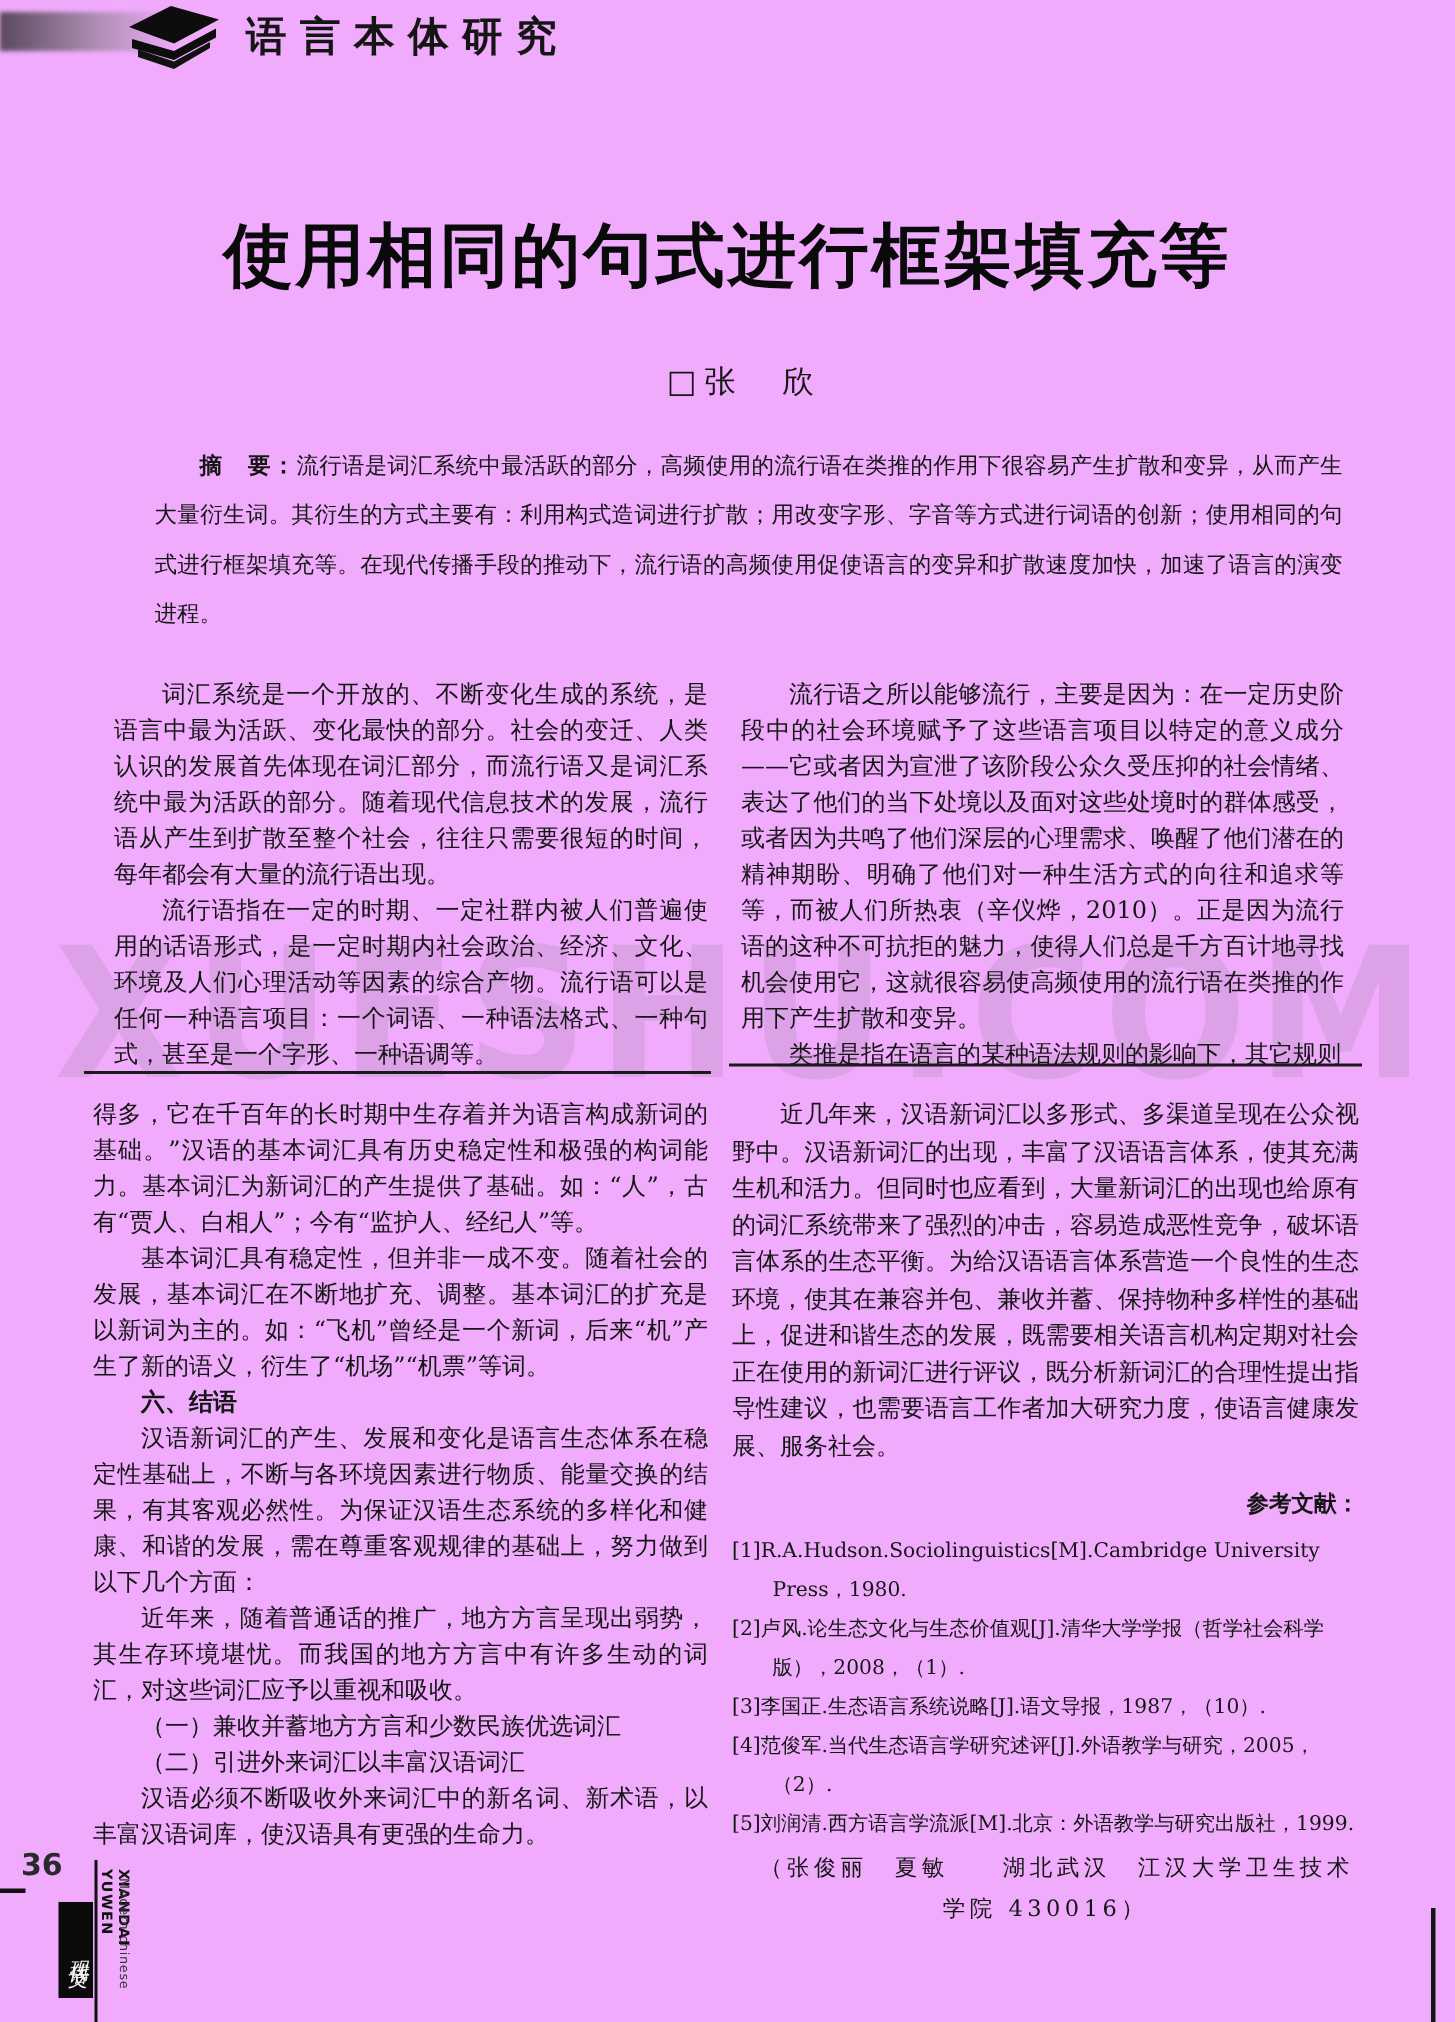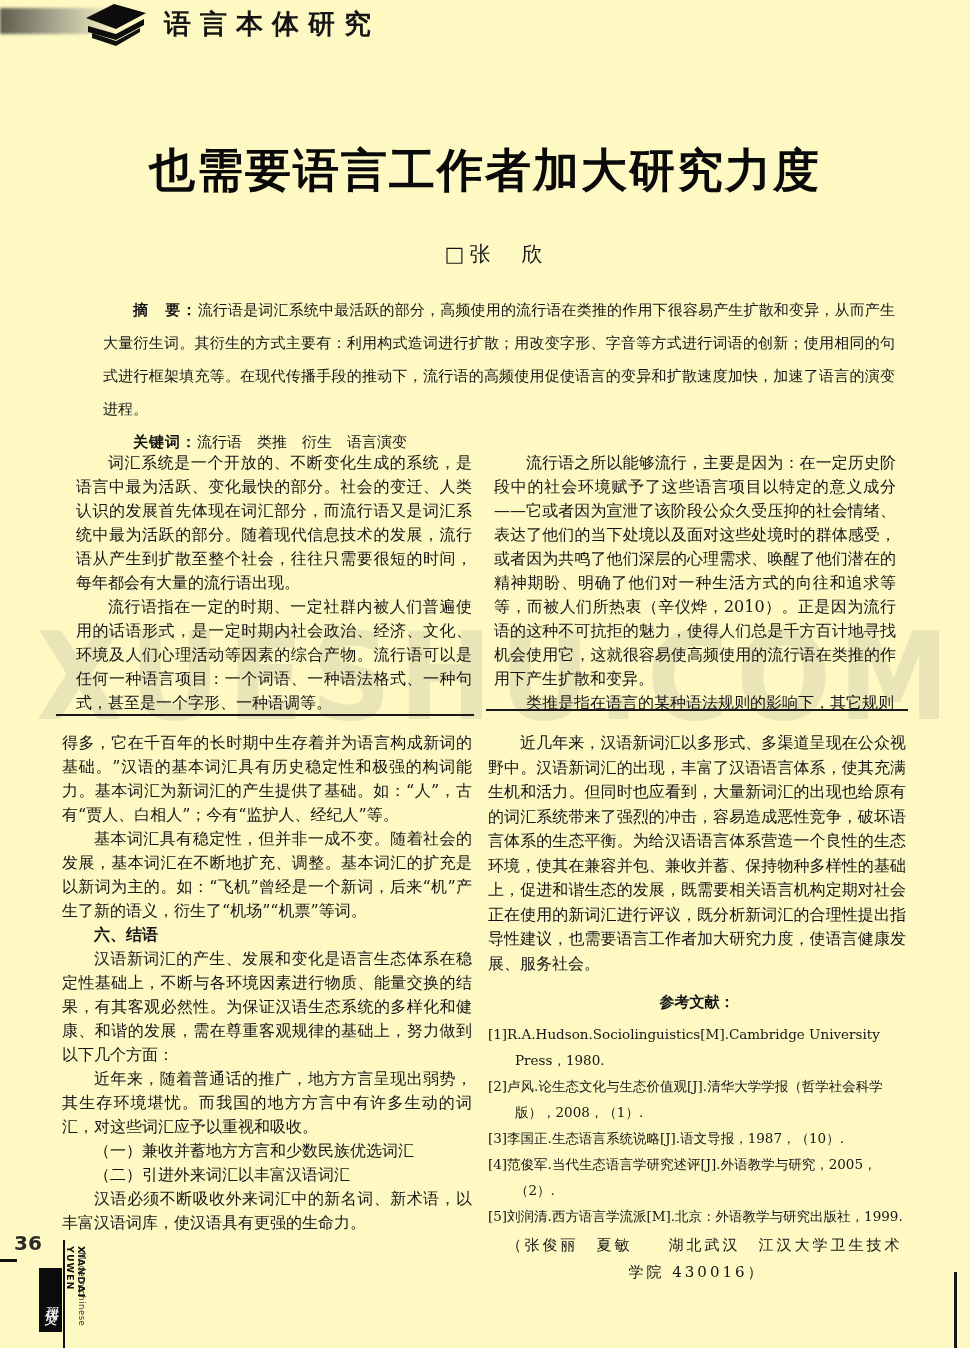--- a/index.html
+++ b/index.html
@@ -1,18 +1,18 @@
 <!DOCTYPE html>
 <html><head>
 <meta charset="utf-8">
 <style>
   html,body{margin:0;padding:0;background:#d9d9d9;}
   .page{
     position:relative;width:970px;height:1348px;margin:0 auto;
-    background:#fef9c3;overflow:hidden;color:#151515;
+    background:#f0abfc;overflow:hidden;color:#151515;
     font-family:"DejaVu Serif","Liberation Serif",serif;
   }
   
   .smudge{position:absolute;top:8px;left:0;width:118px;height:26px;
     background:linear-gradient(90deg,rgba(40,40,40,.75),rgba(120,120,120,.55) 55%,rgba(200,200,200,0));
     filter:blur(1.5px);}
   .brand{position:absolute;top:2px;left:84px;display:flex;align-items:center;gap:16px;}
   .brand-icon{width:64px;height:44px;display:inline-block;}
   .brand-text{font-size:27px;font-weight:bold;letter-spacing:9px;font-family:"DejaVu Serif",serif;}
   
@@ -37,21 +37,21 @@
   .top-right{top:451px;left:494px;width:402px;line-height:24px;}
   .bottom-left{top:731px;left:62px;width:410px;line-height:24px;}
   .bottom-right{top:731px;left:488px;width:418px;line-height:24.5px;}
   .para{text-indent:2em;}
   .cont{text-indent:0;}
   .bold{font-weight:bold;}
   .rule{position:absolute;height:2px;background:#1a1a1a;}
   .rule-left{top:714px;left:56px;width:418px;}
   .rule-right{top:709px;left:486px;width:422px;}
   
-  .refs-heading{font-weight:bold;font-size:15px;margin-top:14px !important;margin-bottom:6px !important;text-align:center;}
+  .refs-heading{font-weight:bold;font-size:15px;margin-top:14px !important;margin-bottom:6px !important;text-align:right;}
   .ref{font-size:13.5px;line-height:26px;padding-left:2em;text-indent:-2em !important;text-align:left;}
   .sig{font-size:15px;line-height:27px;letter-spacing:3px;text-indent:1em;margin-top:3px !important;text-align:center;}
   
   .page-num{position:absolute;top:1231px;left:14px;font-family:"DejaVu Sans","Liberation Sans",sans-serif;
     font-size:20px;font-weight:bold;color:#2a2a2a;}
   .tick{position:absolute;top:1259px;left:0;width:17px;height:3px;background:#111;}
   .vline{position:absolute;top:1240px;left:63px;width:2px;height:108px;background:#111;}
   .logo-box{position:absolute;top:1268px;left:39px;width:23px;height:64px;background:#0b0b0b;
     display:flex;align-items:center;justify-content:center;}
   .logo-chars{writing-mode:vertical-rl;color:#f2f2f2;font-size:13px;font-style:italic;
@@ -74,26 +74,25 @@
     <span class="brand-icon">
       <svg viewBox="0 0 64 44" width="64" height="44" xmlns="http://www.w3.org/2000/svg">
         <polygon points="2,16 30,2 62,11 32,27" fill="#0d0d0d"></polygon>
         <polygon points="4,24 32,32 60,17 60,23 32,38 4,30" fill="#0d0d0d"></polygon>
         <polygon points="8,31 32,39 56,26 56,30 32,44 8,36" fill="#111"></polygon>
       </svg>
     </span>
     <span class="brand-text">语言本体研究</span>
   </div>
 
-  <h1 class="title">也需要语言工作者加大研究力度</h1>
+  <h1 class="title">使用相同的句式进行框架填充等</h1>
   <div class="author">□张　欣</div>
 
   <div class="abstract">
     <p><b class="ab-label">摘　要：</b><span>流行语是词汇系统中最活跃的部分，高频使用的流行语在类推的作用下很容易产生扩散和变异，从而产生大量衍生词。其衍生的方式主要有：利用构式造词进行扩散；用改变字形、字音等方式进行词语的创新；使用相同的句式进行框架填充等。在现代传播手段的推动下，流行语的高频使用促使语言的变异和扩散速度加快，加速了语言的演变进程。</span></p>
-    <p><b class="kw-label">关键词：</b><span>流行语　类推　衍生　语言演变</span></p>
   </div>
 
   <div class="watermark">XUESHU.COM</div>
 
   <div class="col top-left">
     <p class="para">词汇系统是一个开放的、不断变化生成的系统，是语言中最为活跃、变化最快的部分。社会的变迁、人类认识的发展首先体现在词汇部分，而流行语又是词汇系统中最为活跃的部分。随着现代信息技术的发展，流行语从产生到扩散至整个社会，往往只需要很短的时间，每年都会有大量的流行语出现。</p>
     <p class="para">流行语指在一定的时期、一定社群内被人们普遍使用的话语形式，是一定时期内社会政治、经济、文化、环境及人们心理活动等因素的综合产物。流行语可以是任何一种语言项目：一个词语、一种语法格式、一种句式，甚至是一个字形、一种语调等。</p>
   </div>
 
   <div class="col top-right">

